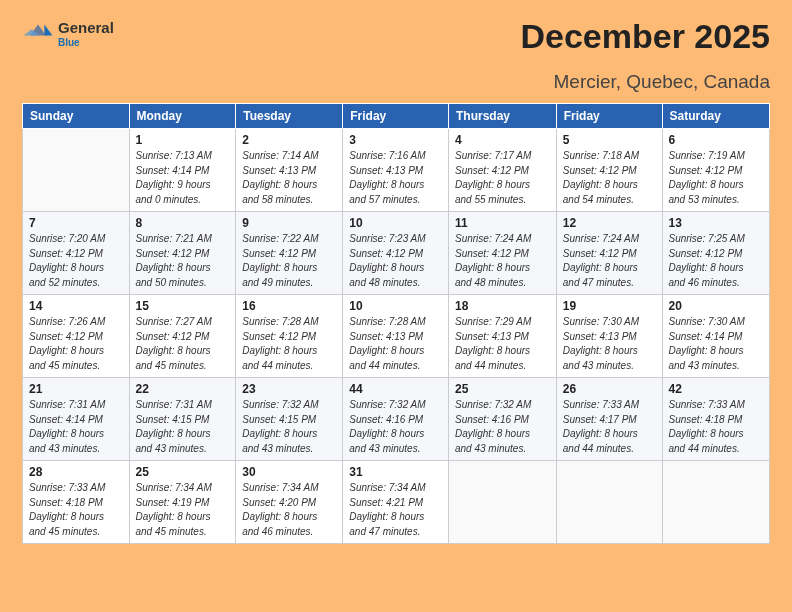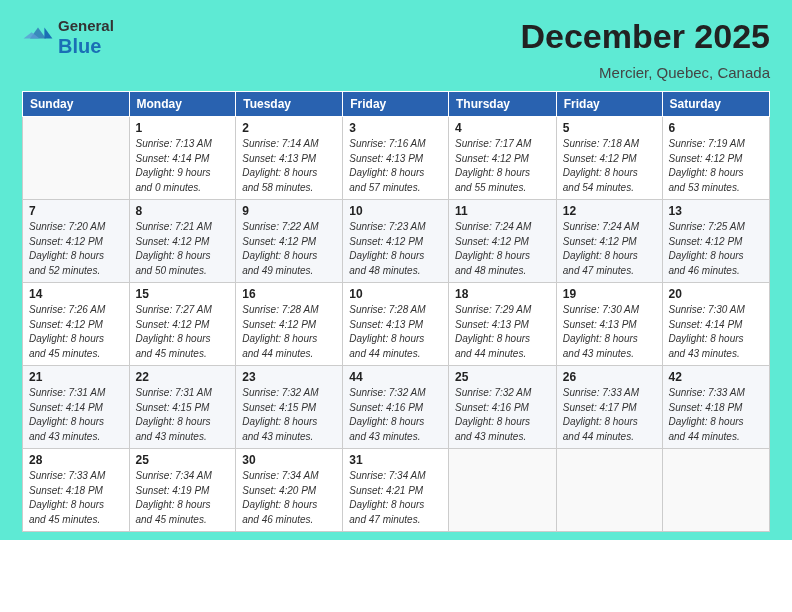--- a/index.html
+++ b/index.html
@@ -5,23 +5,23 @@
     * { box-sizing: border-box; margin: 0; padding: 0; }
     body {
       font-family: Arial, sans-serif;
       background: #fff;
       width: 792px;
       height: 612px;
       overflow: hidden;
     }
     .page {
       width: 792px;
-      height: 540px;
+      height: 612px;
       padding: 18px 22px 20px 22px;
-      background: #5eead4;
+      background: #fdba74;
     }
     .header-row {
       display: flex;
       align-items: flex-start;
       justify-content: space-between;
       margin-bottom: 10px;
     }
     .logo {
       display: flex;
       align-items: center;
@@ -31,43 +31,43 @@
       display: flex;
       flex-direction: column;
       line-height: 1.1;
     }
     .logo-general {
       font-size: 15px;
       font-weight: bold;
       color: #333;
     }
     .logo-blue {
-      font-size: 20px;
+      font-size: 10px;
       font-weight: bold;
       color: #1a6fb5;
     }
     .logo-icon {
       width: 32px;
       height: 32px;
       margin-right: 4px;
     }
     .title-block {
       text-align: right;
     }
     .month-title {
       font-size: 34px;
       font-weight: bold;
       color: #222;
       line-height: 1.1;
       margin-left: 24px;
     }
     .subtitle {
-      font-size: 15px;
+      font-size: 19px;
       color: #444;
-      margin-top: 9px;
+      margin-top: 16px;
     }
     .calendar {
       width: 100%;
       border-collapse: collapse;
       font-size: 10.5px;
     }
     .calendar th {
       background-color: #2962b0;
       color: #fff;
       text-align: left;

